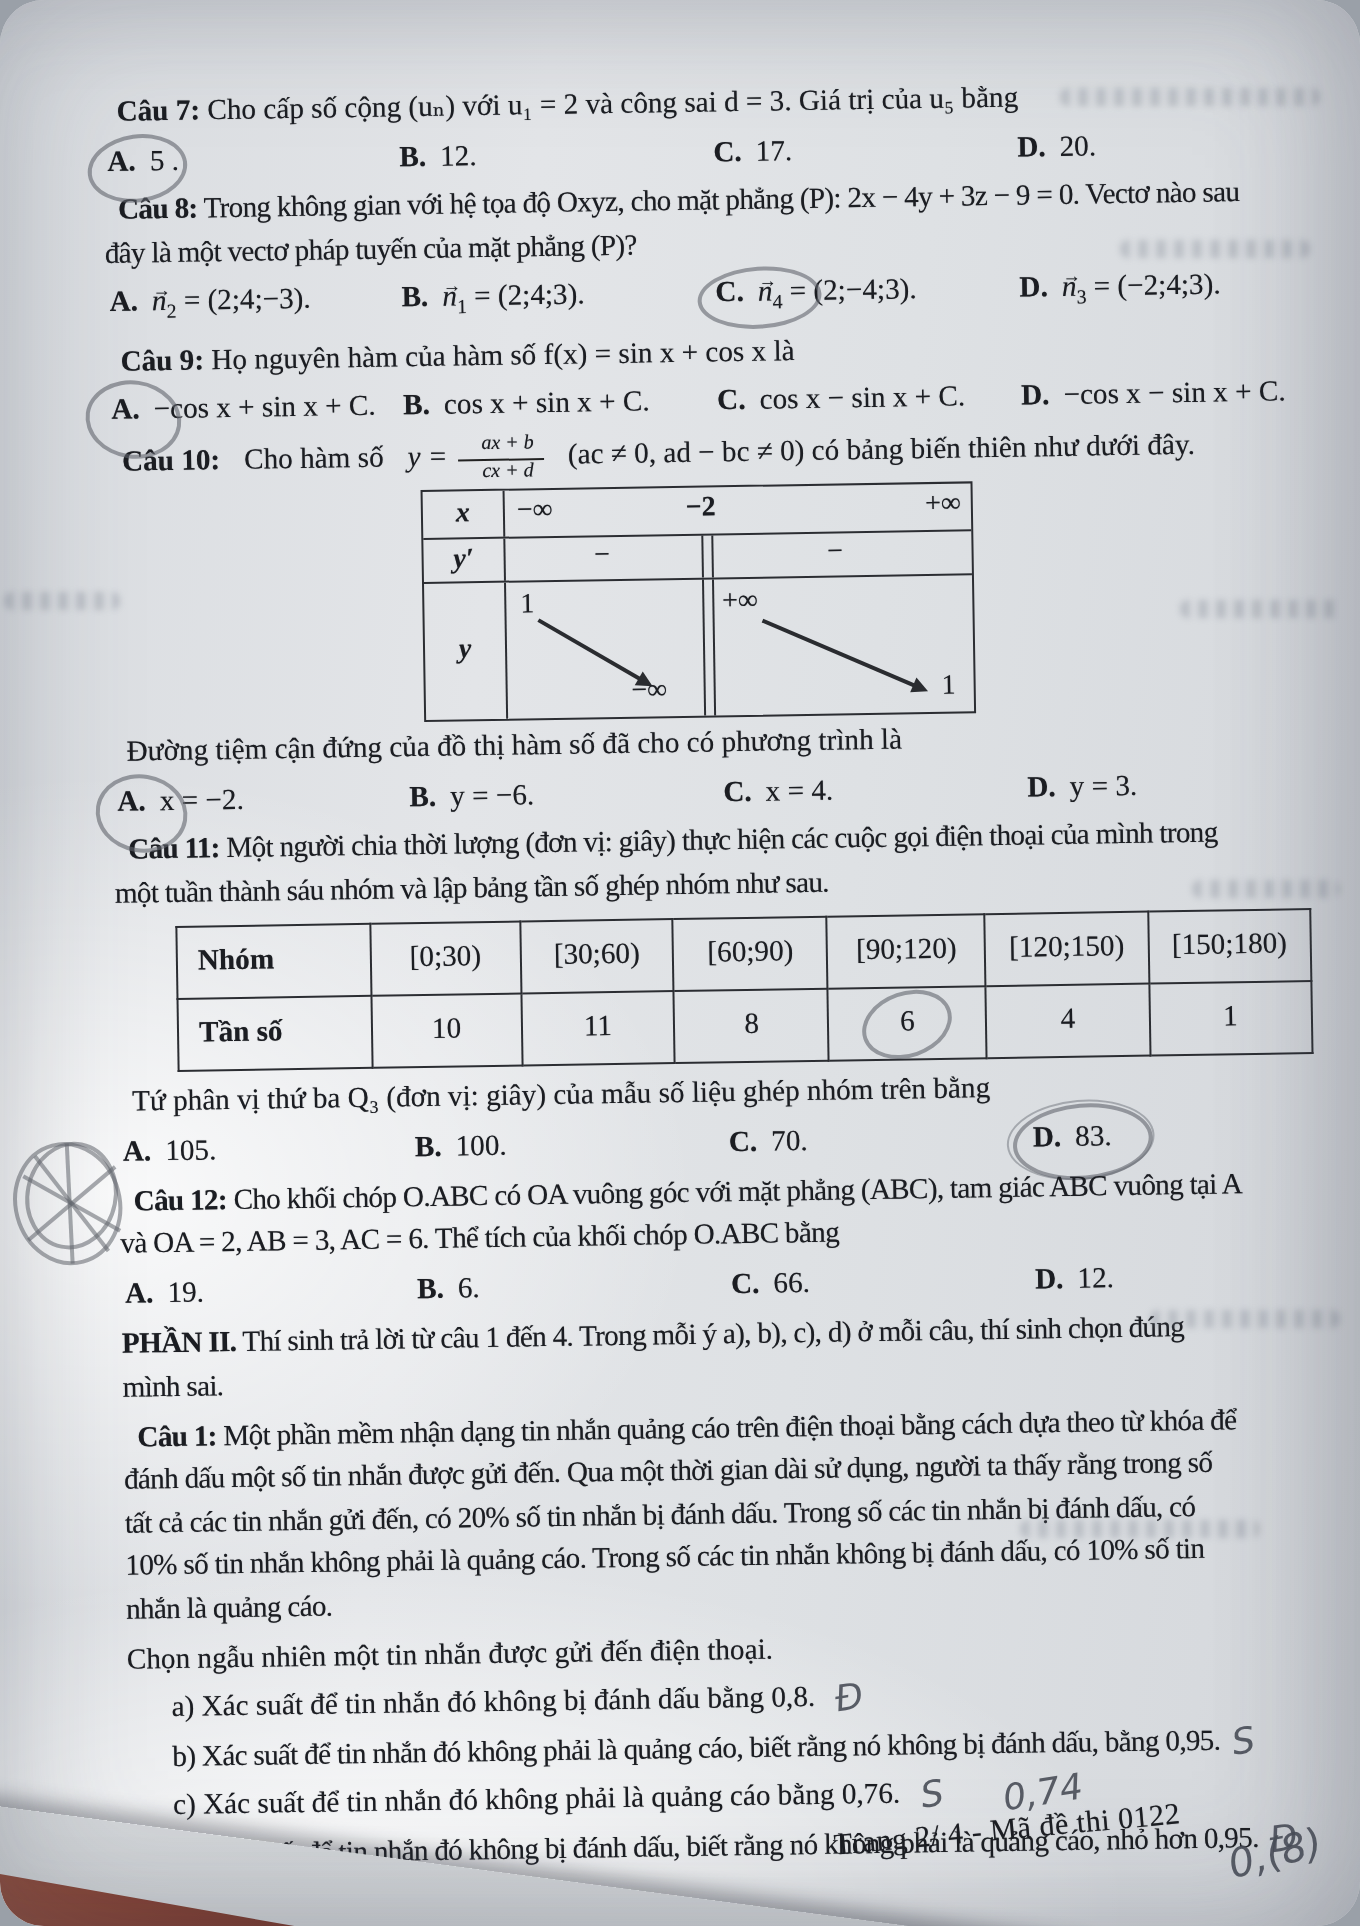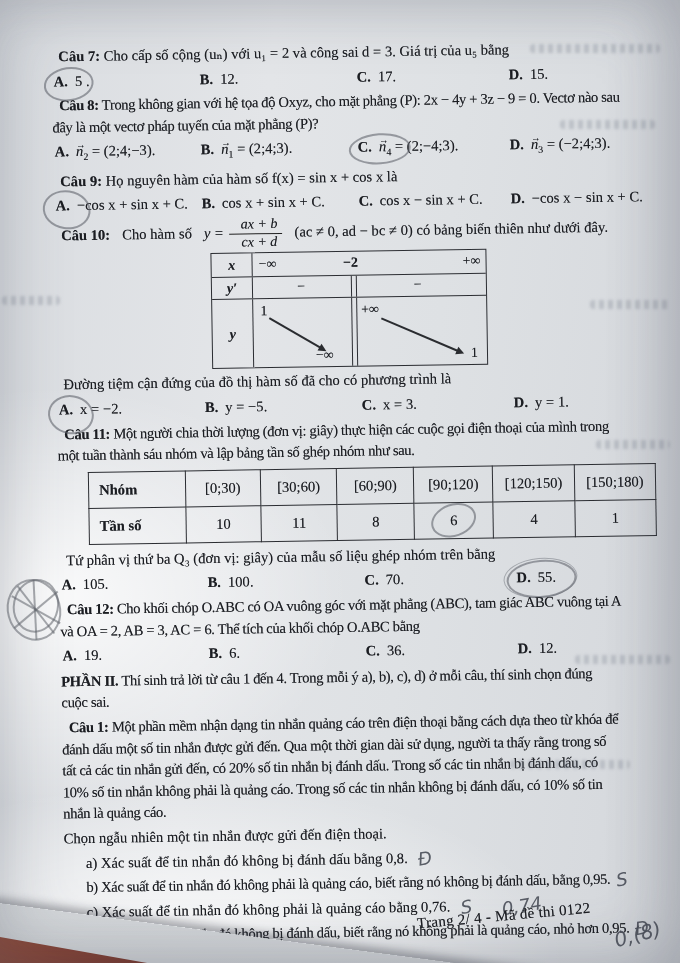--- a/index.html
+++ b/index.html
@@ -1,17 +1,17 @@
 <!DOCTYPE html>
 <html><head>
 <meta charset="utf-8">
 <style>
   html,body{margin:0;padding:0;background:#9aa0a8;}
   .photo{position:relative;width:680px;height:963px;overflow:hidden;
-    background:#c9ccd0;font-family:"Liberation Serif","DejaVu Serif",serif;color:#1b1d22;}
+    background:#c9ccd0;font-family:"Liberation Serif","DejaVu Serif",serif;color:#1b1d22;border-radius:22px;}
   .page{position:absolute;inset:0;
     background:
       radial-gradient(ellipse 420px 300px at 8% 62%, rgba(255,255,255,.85), rgba(255,255,255,0) 70%),
       radial-gradient(ellipse 520px 240px at 28% 99%, rgba(255,255,255,.9), rgba(255,255,255,0) 72%),
       linear-gradient(97deg,#d9dce0 0%,#e3e5e8 35%,#dee1e4 60%,#d7dade 88%,#d2d5d9 100%);}
   .content{position:absolute;inset:0;padding:42px 24px 0 58px;
     transform:rotate(-0.9deg);font-size:14.6px;line-height:21.6px;
     text-shadow:0 0 .4px rgba(27,29,34,.55);}
   p{margin:0;}
   .q{margin:0 0 3px 0;}
@@ -58,21 +58,21 @@
   .ar-l{left:16px;top:18px;width:60px;transform:rotate(31deg);}
   .ar-r{left:calc(42% + 30px);top:20px;width:84px;transform:rotate(24deg);}
   
   table.freq{border-collapse:collapse;margin:5px 0 5px 30px;}
   .freq td{border:1.5px solid #2b2d32;height:35px;text-align:center;padding:0 5px;font-size:14.6px;}
   .freq td.rowlab{width:100px;text-align:left;padding-left:10px;font-weight:bold;}
   .freq td.val{width:76px;position:relative;}
   
   .fracline{display:flex;align-items:center;margin:0 0 2px 0;white-space:nowrap;}
   .fracline>*{margin-right:5px;}
-  .frac{display:inline-block;text-align:center;font-style:italic;line-height:1.05;font-size:14px;}
+  .frac{display:inline-block;text-align:center;font-style:italic;line-height:1.05;font-size:10px;}
   .frac .num{display:block;padding:0 5px 1px;border-bottom:1.4px solid #222;}
   .frac .den{display:block;padding:1px 5px 0;}
   
   .vec{position:relative;font-style:italic;display:inline-block;}
   .vec::after{content:"→";position:absolute;left:0.05em;top:-0.66em;font-size:0.62em;}
   sub{font-size:.68em;}
   .q2wrap{position:relative;}
   
   .scrib{position:absolute;left:-56px;top:-24px;pointer-events:none;}
   
@@ -96,21 +96,21 @@
 
 <div class="photo">
   <div class="page">
     <div class="content">
 
       <p class="q qpara nowrap"><b>Câu 7:</b> <span>Cho cấp số cộng (uₙ) với u₁ = 2 và công sai d = 3. Giá trị của u₅ bằng</span></p>
       <div class="opts">
         <span class="opt opt1"><span class="pc pc-q7"></span><b>A.</b><span>5 .</span></span>
         <span class="opt opt2"><b>B.</b><span>12.</span></span>
         <span class="opt opt3"><b>C.</b><span>17.</span></span>
-        <span class="opt opt4"><b>D.</b><span>15.</span></span>
+        <span class="opt opt4"><b>D.</b><span>20.</span></span>
       </div>
 
       <p class="q qpara nowrap long"><b>Câu 8:</b> <span>Trong không gian với hệ tọa độ Oxyz, cho mặt phẳng (P): 2x − 4y + 3z − 9 = 0. Vectơ nào sau</span><br><span>đây là một vectơ pháp tuyến của mặt phẳng (P)?</span></p>
       <div class="opts">
         <span class="opt opt1"><b>A.</b><span class="vec">n</span><sub>2</sub><span> = (2;4;−3).</span></span>
         <span class="opt opt2"><b>B.</b><span class="vec">n</span><sub>1</sub><span> = (2;4;3).</span></span>
         <span class="opt opt3"><span class="pc pc-q8"></span><b>C.</b><span class="vec">n</span><sub>4</sub><span> = (2;−4;3).</span></span>
         <span class="opt opt4"><b>D.</b><span class="vec">n</span><sub>3</sub><span> = (−2;4;3).</span></span>
       </div>
 
@@ -160,23 +160,23 @@
             <span class="ypinf">+∞</span>
             <span class="arrow ar-r"></span>
             <span class="y1b">1</span>
           </div>
         </div>
       </div>
 
       <p class="q qpara nowrap">Đường tiệm cận đứng của đồ thị hàm số đã cho có phương trình là</p>
       <div class="opts">
         <span class="opt opt1"><span class="pc pc-q10"></span><b>A.</b><span>x = −2.</span></span>
-        <span class="opt opt2"><b>B.</b><span>y = −5.</span></span>
-        <span class="opt opt3"><b>C.</b><span>x = 3.</span></span>
-        <span class="opt opt4"><b>D.</b><span>y = 1.</span></span>
+        <span class="opt opt2"><b>B.</b><span>y = −6.</span></span>
+        <span class="opt opt3"><b>C.</b><span>x = 4.</span></span>
+        <span class="opt opt4"><b>D.</b><span>y = 3.</span></span>
       </div>
 
       <p class="q qpara nowrap long"><b>Câu 11:</b> <span>Một người chia thời lượng (đơn vị: giây) thực hiện các cuộc gọi điện thoại của mình trong</span><br><span>một tuần thành sáu nhóm và lập bảng tần số ghép nhóm như sau.</span></p>
 
       <table class="freq">
         <tbody>
             <tr>
           <td class="rowlab">Nhóm</td>
           <td class="val">[0;30)</td>
           <td class="val">[30;60)</td>
@@ -195,44 +195,44 @@
           <td class="val">1</td>
         </tr>
       </tbody>
         </table>
 
       <p class="q qpara nowrap">Tứ phân vị thứ ba Q₃ (đơn vị: giây) của mẫu số liệu ghép nhóm trên bằng</p>
       <div class="opts">
         <span class="opt opt1"><b>A.</b><span>105.</span></span>
         <span class="opt opt2"><b>B.</b><span>100.</span></span>
         <span class="opt opt3"><b>C.</b><span>70.</span></span>
-        <span class="opt opt4"><span class="pc pc-q11 double"></span><b>D.</b><span>55.</span></span>
+        <span class="opt opt4"><span class="pc pc-q11 double"></span><b>D.</b><span>83.</span></span>
       </div>
 
       <p class="q qpara nowrap long" style="position:relative">
         <svg class="scrib" width="62" height="70" viewBox="0 0 62 70">
           <g fill="none" stroke="rgba(98,102,110,.55)" stroke-width="2">
             <ellipse cx="30" cy="34" rx="26" ry="30" transform="rotate(-14 30 34)"></ellipse>
             <ellipse cx="32" cy="30" rx="22" ry="26" transform="rotate(12 32 30)"></ellipse>
             <path d="M30 4 L32 64"></path>
               <path d="M8 20 L56 48"></path>
               <path d="M54 16 L10 52"></path>
               <path d="M14 10 L50 58"></path>
           </g>
         </svg>
         <b>Câu 12:</b> <span>Cho khối chóp O.ABC có OA vuông góc với mặt phẳng (ABC), tam giác ABC vuông tại A</span><br><span>và OA = 2, AB = 3, AC = 6. Thể tích của khối chóp O.ABC bằng</span>
       </p>
       <div class="opts">
         <span class="opt opt1"><b>A.</b><span>19.</span></span>
         <span class="opt opt2"><b>B.</b><span>6.</span></span>
-        <span class="opt opt3"><b>C.</b><span>36.</span></span>
+        <span class="opt opt3"><b>C.</b><span>66.</span></span>
         <span class="opt opt4"><b>D.</b><span>12.</span></span>
       </div>
 
-      <p class="q nowrap long" style="margin-top:4px"><b>PHẦN II.</b> <span>Thí sinh trả lời từ câu 1 đến 4. Trong mỗi ý a), b), c), d) ở mỗi câu, thí sinh chọn đúng</span><br><span>cuộc sai.</span></p>
+      <p class="q nowrap long" style="margin-top:4px"><b>PHẦN II.</b> <span>Thí sinh trả lời từ câu 1 đến 4. Trong mỗi ý a), b), c), d) ở mỗi câu, thí sinh chọn đúng</span><br><span>mình sai.</span></p>
 
       <p class="q qpara nowrap long" style="margin-top:3px">
         <b>Câu 1:</b>
         <span>Một phần mềm nhận dạng tin nhắn quảng cáo trên điện thoại bằng cách dựa theo từ khóa để</span><br>
         <span>đánh dấu một số tin nhắn được gửi đến. Qua một thời gian dài sử dụng, người ta thấy rằng trong số</span><br>
         <span>tất cả các tin nhắn gửi đến, có 20% số tin nhắn bị đánh dấu. Trong số các tin nhắn bị đánh dấu, có</span><br>
         <span>10% số tin nhắn không phải là quảng cáo. Trong số các tin nhắn không bị đánh dấu, có 10% số tin</span><br>
         <span>nhắn là quảng cáo.</span>
       </p>
       <p class="q nowrap">Chọn ngẫu nhiên một tin nhắn được gửi đến điện thoại.</p>

